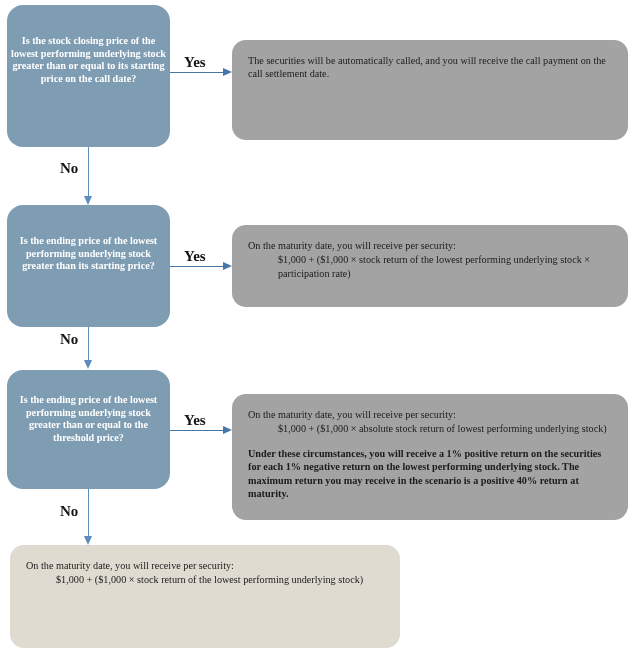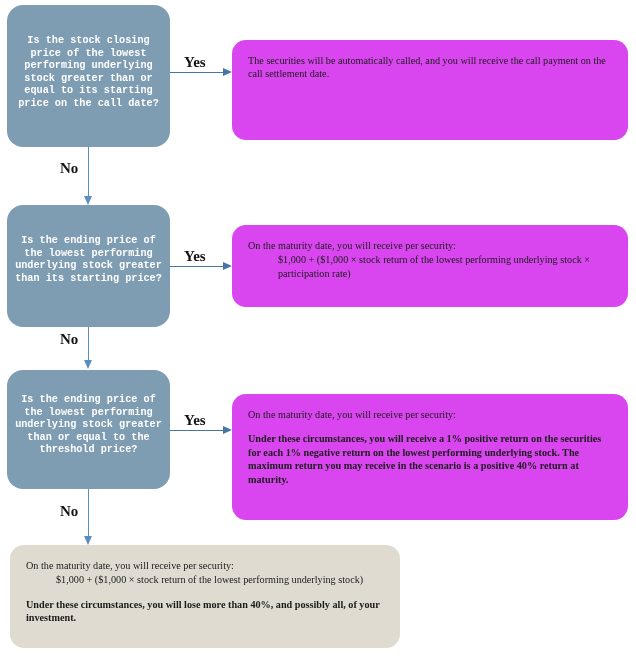--- a/index.html
+++ b/index.html
@@ -32,27 +32,26 @@
     display: flex;
     flex-direction: column;
     justify-content: flex-start;
     align-items: center;
   }
   .decision .dtext {
     display: block;
     width: 100%;
     padding: 0 4px;
     box-sizing: border-box;
-    font-family: Liberation Mono, monospace;
   }
 
   
   .outcome {
     position: absolute;
-    background: #d946ef;
+    background: #a3a3a3;
     border-radius: 14px;
     color: #1b1b1b;
     box-sizing: border-box;
     font-size: 10.2px;
     line-height: 13.4px;
     padding: 14px 16px 10px 16px;
   }
   .outcome.final {
     background: #dfdbd1;
   }
@@ -146,26 +145,26 @@
   <div class="decision" style="left:7px; top:370px; width:163px; height:119px; padding-top:24px;">
     <span class="dtext">Is the ending price of the lowest performing underlying stock greater than or equal to the threshold price?</span>
   </div>
 
   <div class="hline" style="left:170px; top:430px; width:54px;"></div>
   <div class="arrow-right" style="left:223px; top:426px;"></div>
   <div class="edge-label" style="left:184px; top:412px;">Yes</div>
 
   <div class="outcome" style="left:232px; top:394px; width:396px; height:126px;">
     <span class="lead">On the maturity date, you will receive per security:</span>
+    <span class="formula">$1,000 + ($1,000 × absolute stock return of lowest performing underlying stock)</span>
     <span class="emph">Under these circumstances, you will receive a 1% positive return on the securities for each 1% negative return on the lowest performing underlying stock. The maximum return you may receive in the scenario is a positive 40% return at maturity.</span>
   </div>
 
   <div class="vline" style="left:88px; top:489px; width:1.4px; height:50px;"></div>
   <div class="arrow-down" style="left:84px; top:536px;"></div>
   <div class="edge-label" style="left:60px; top:503px;">No</div>
 
   <div class="outcome final" style="left:10px; top:545px; width:390px; height:103px;">
     <span class="lead">On the maturity date, you will receive per security:</span>
     <span class="formula">$1,000 + ($1,000 × stock return of the lowest performing underlying stock)</span>
-    <span class="emph">Under these circumstances, you will lose more than 40%, and possibly all, of your investment.</span>
   </div>
 
 </div>
 
 </body></html>

